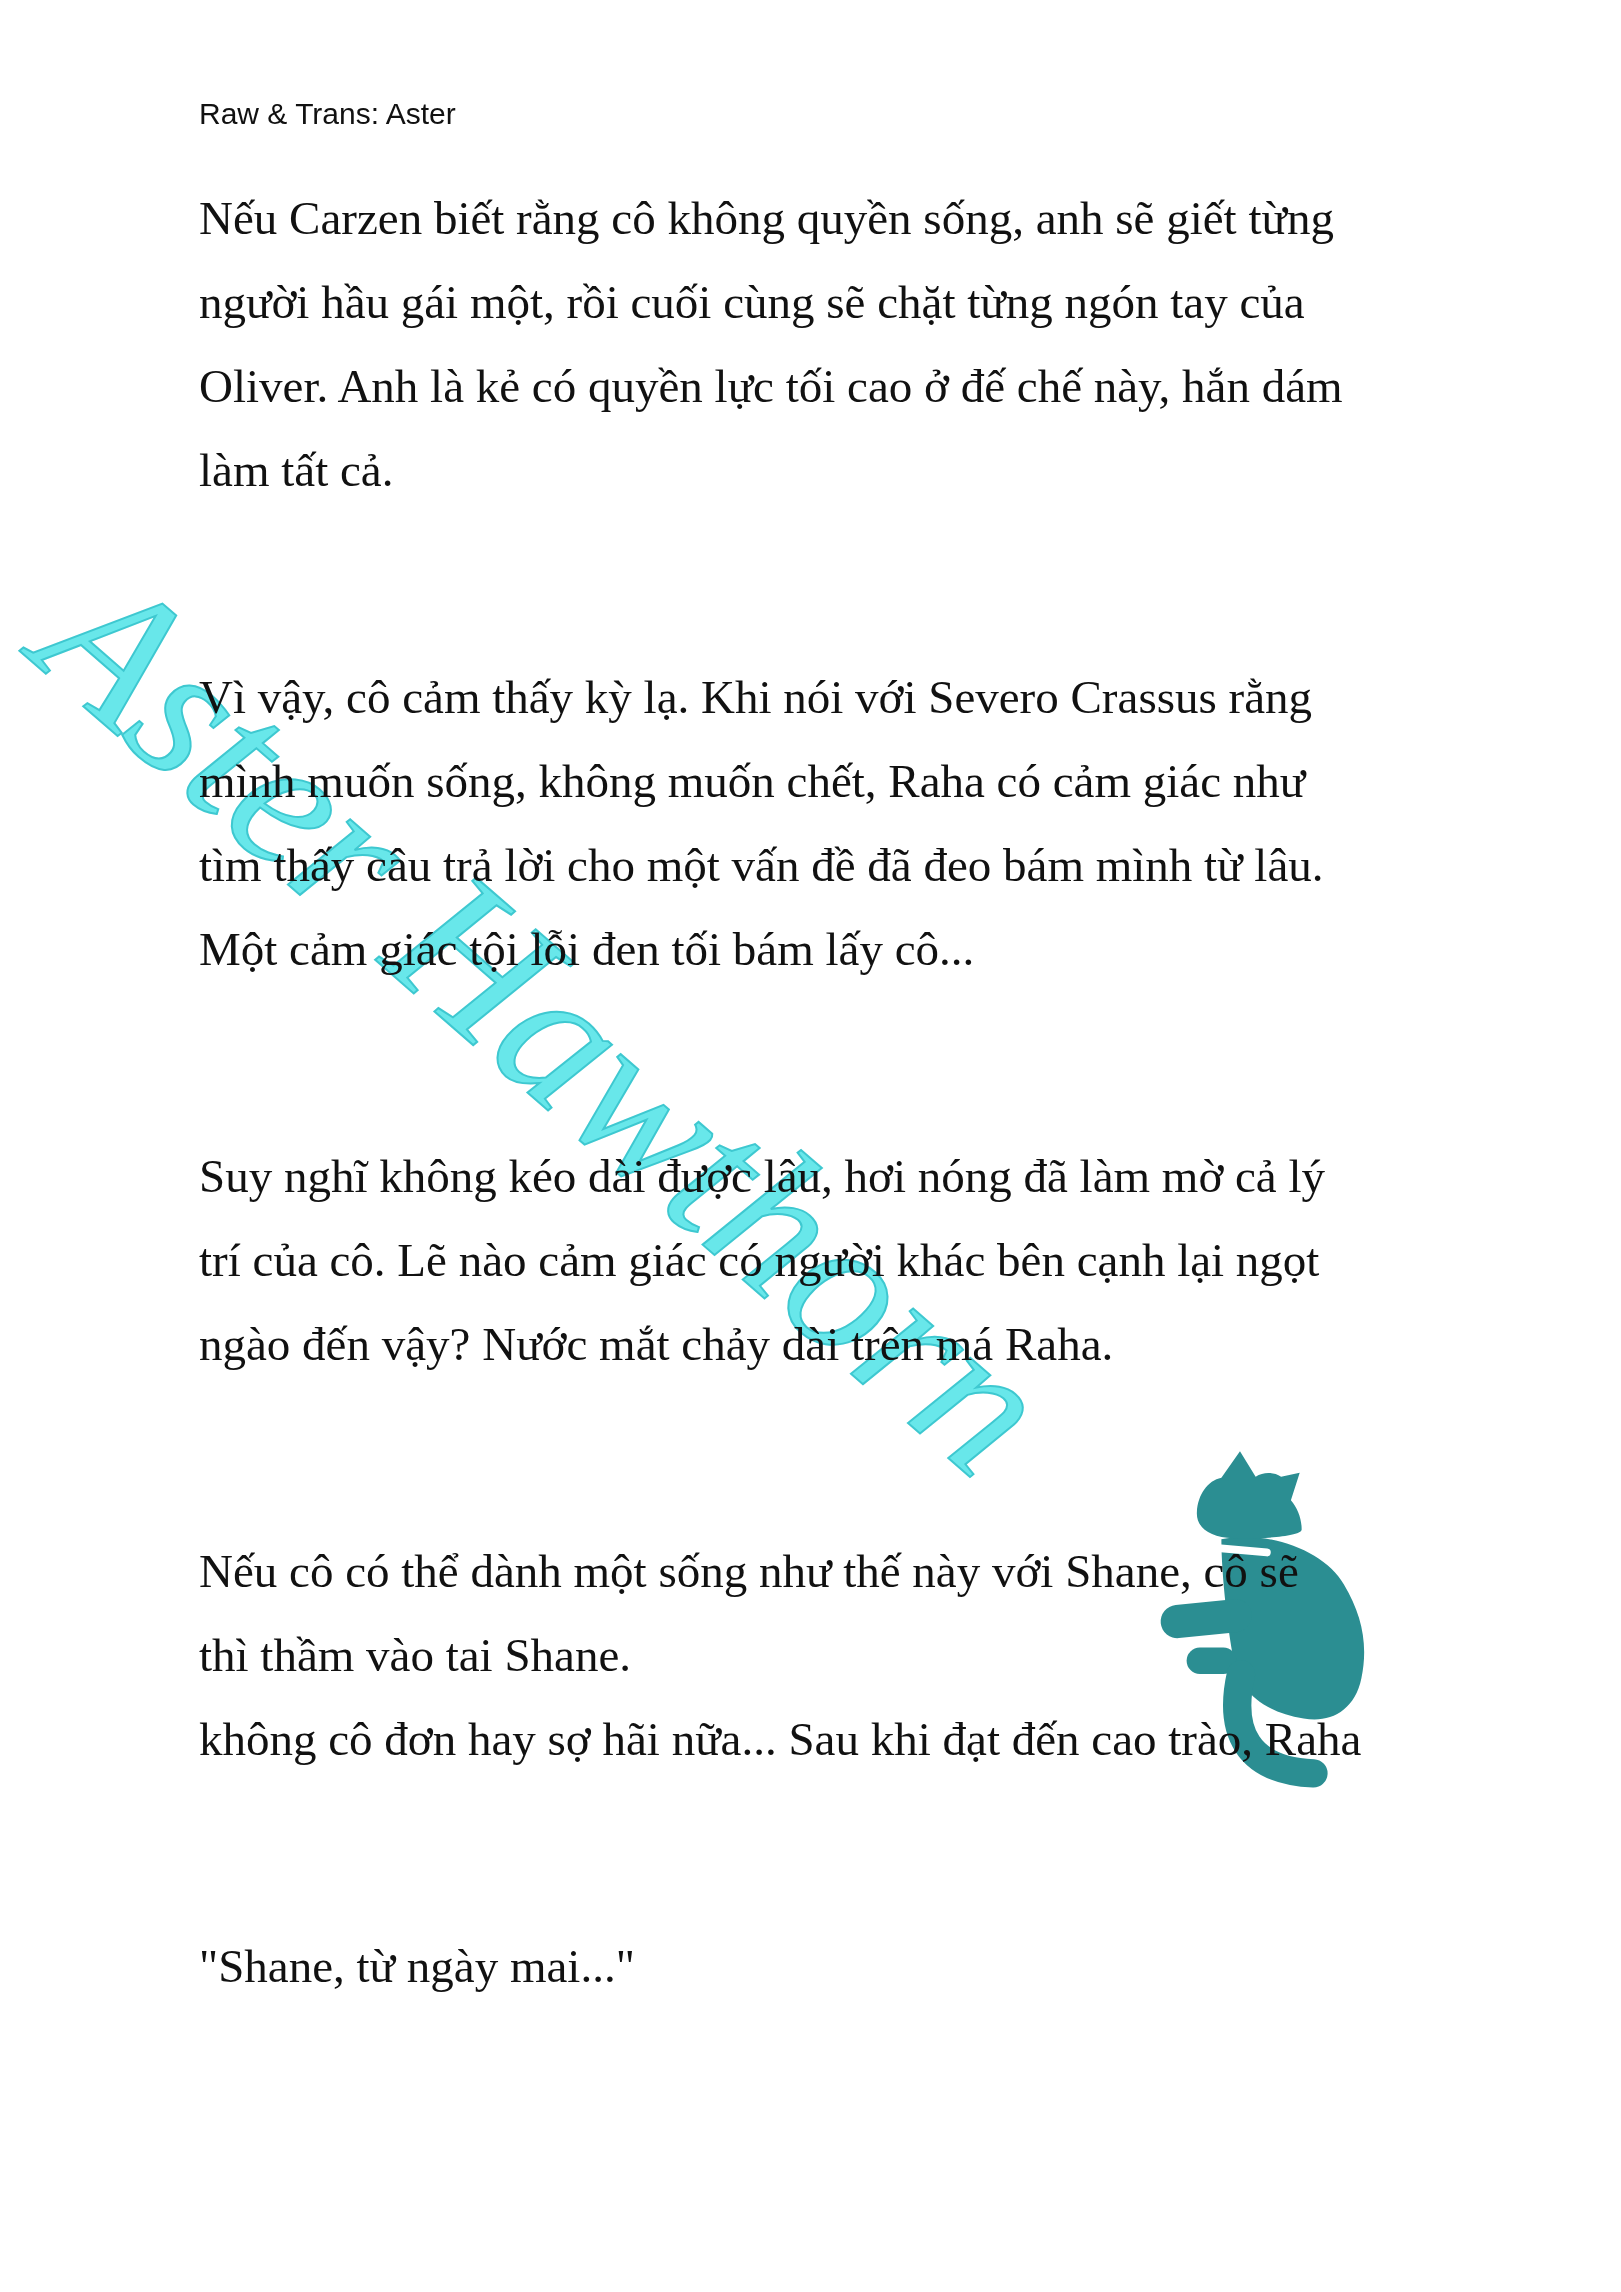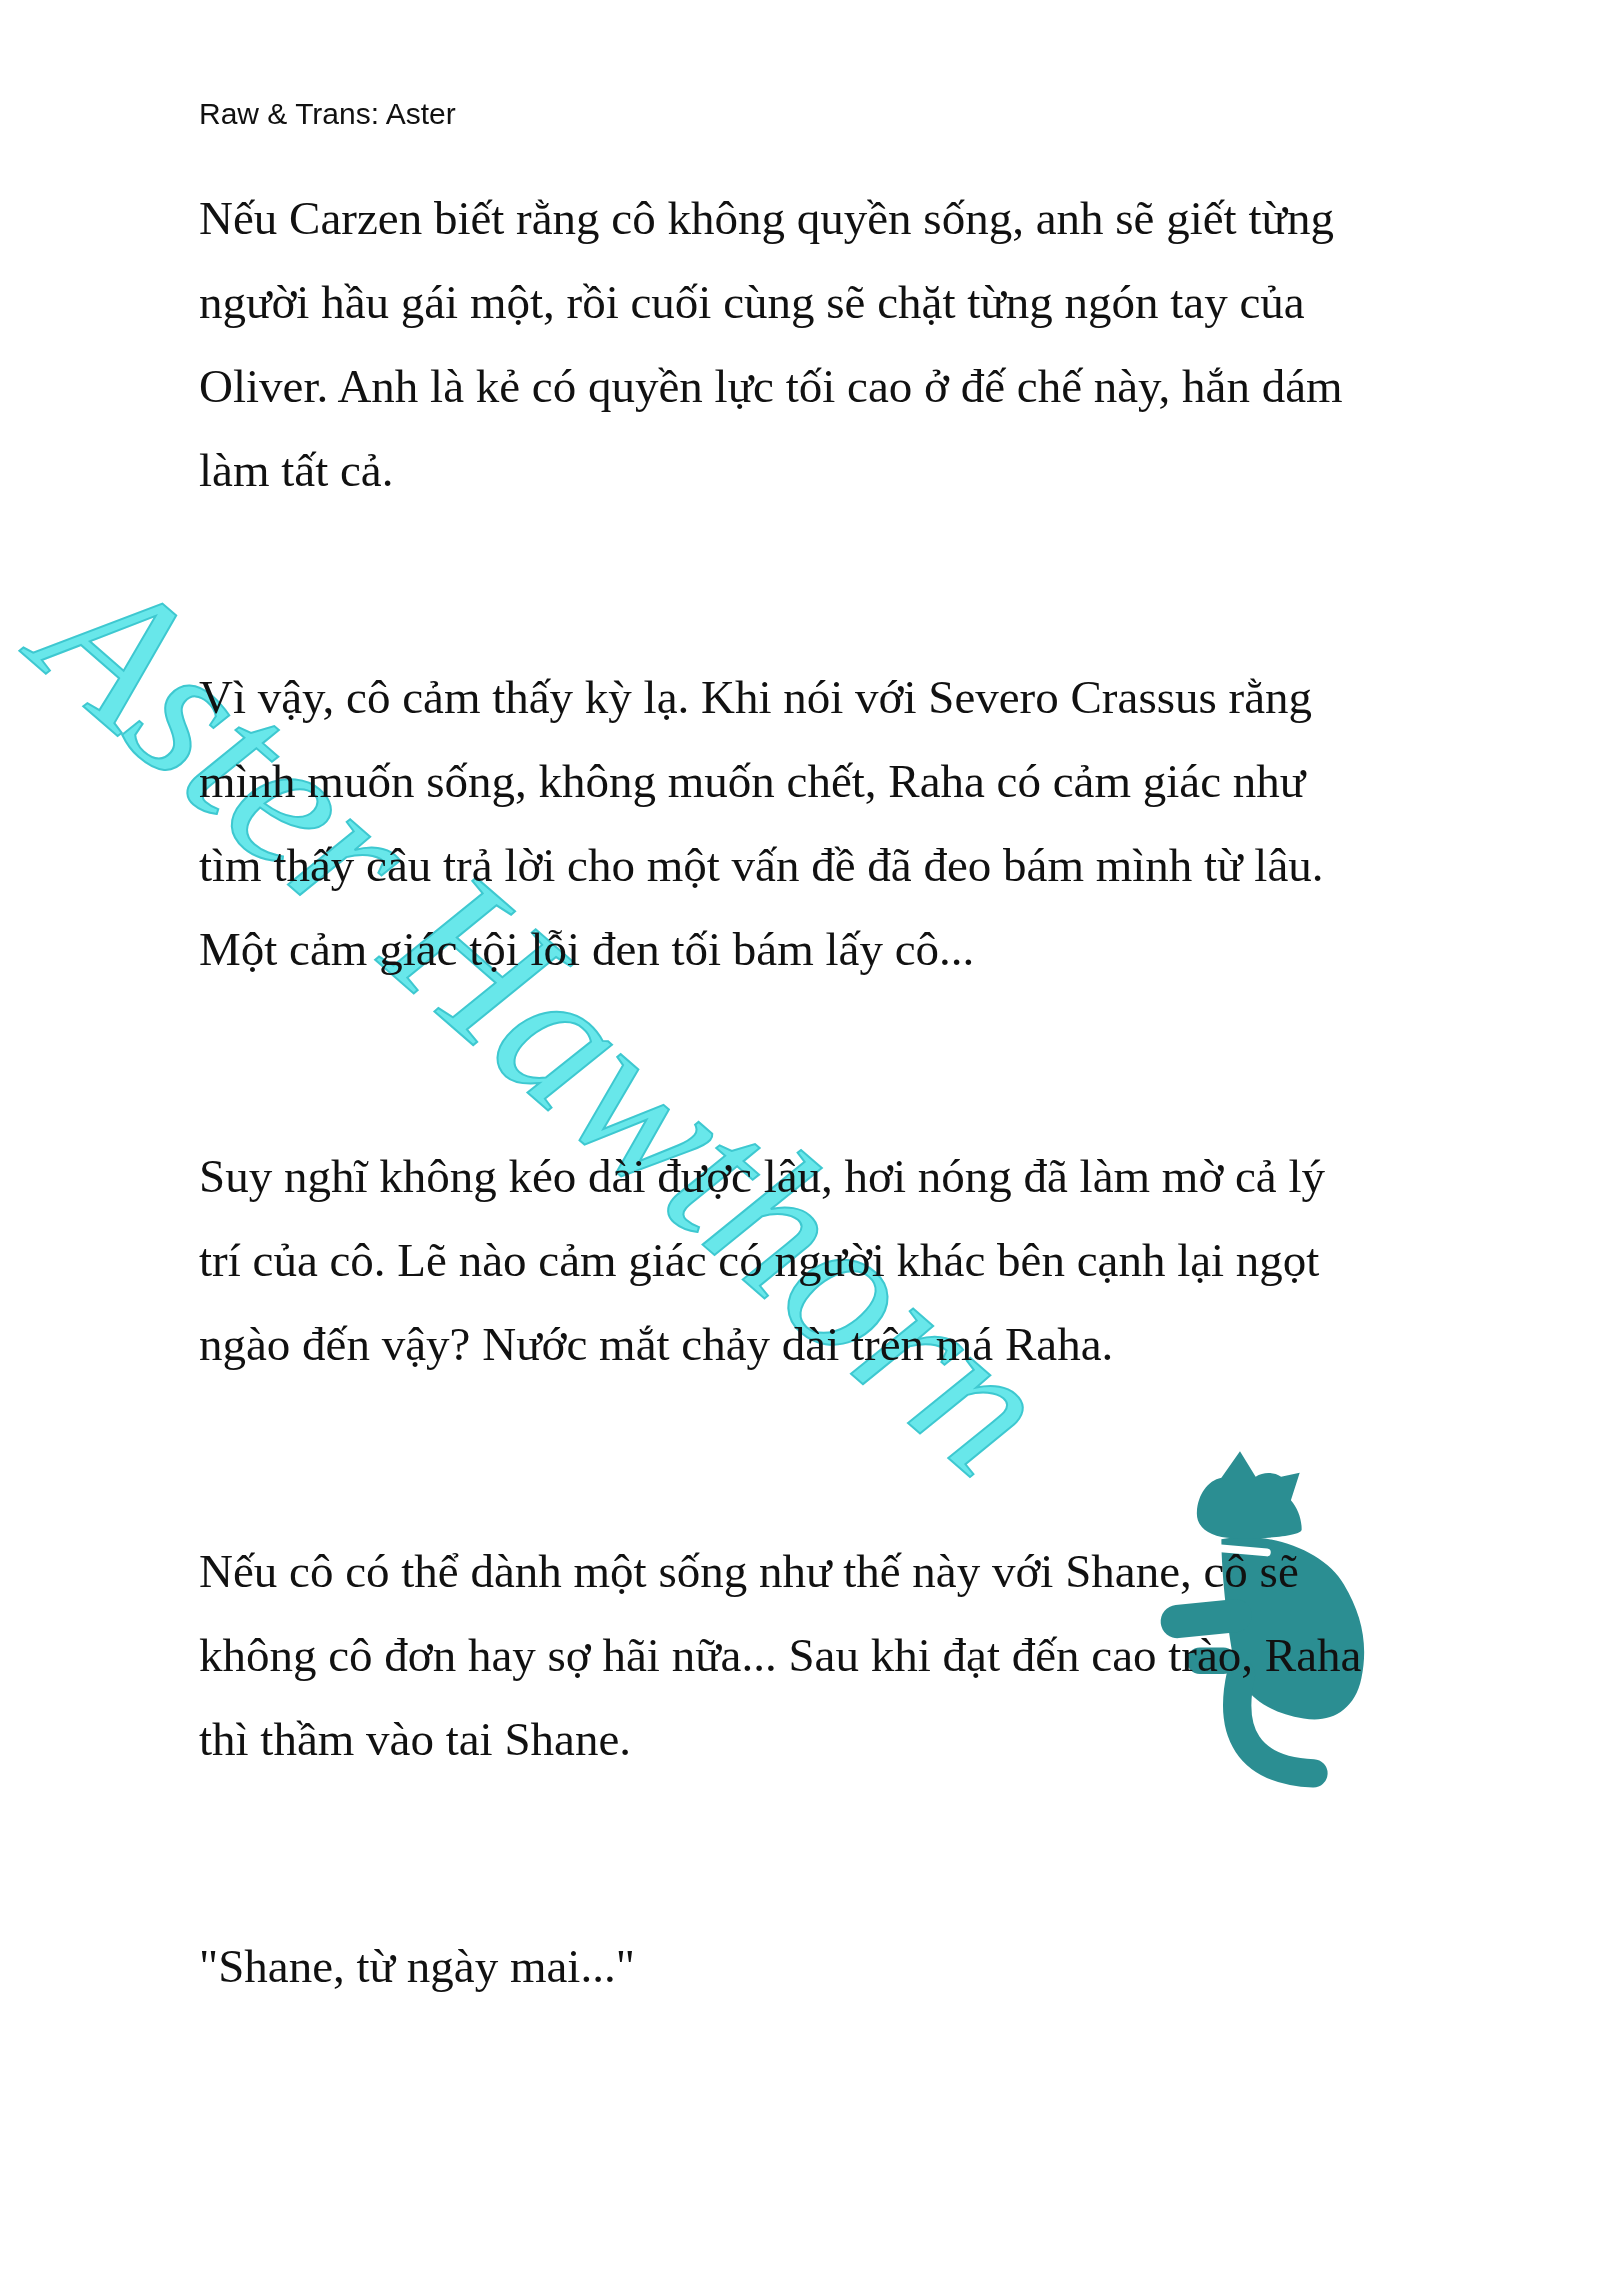--- a/index.html
+++ b/index.html
@@ -118,22 +118,22 @@
         <div class="line">tìm thấy câu trả lời cho một vấn đề đã đeo bám mình từ lâu.</div>
         <div class="line">Một cảm giác tội lỗi đen tối bám lấy cô...</div>
       </div>
       <div class="para">
         <div class="line">Suy nghĩ không kéo dài được lâu, hơi nóng đã làm mờ cả lý</div>
         <div class="line">trí của cô. Lẽ nào cảm giác có người khác bên cạnh lại ngọt</div>
         <div class="line">ngào đến vậy? Nước mắt chảy dài trên má Raha.</div>
       </div>
       <div class="para">
         <div class="line">Nếu cô có thể dành một sống như thế này với Shane, cô sẽ</div>
+        <div class="line">thì thầm vào tai Shane.</div>
         <div class="line">không cô đơn hay sợ hãi nữa... Sau khi đạt đến cao trào, Raha</div>
-        <div class="line">thì thầm vào tai Shane.</div>
       </div>
       <div class="para">
         <div class="line">"Shane, từ ngày mai..."</div>
       </div>
     </div>
 
 </div>
 
 
 </body></html>

